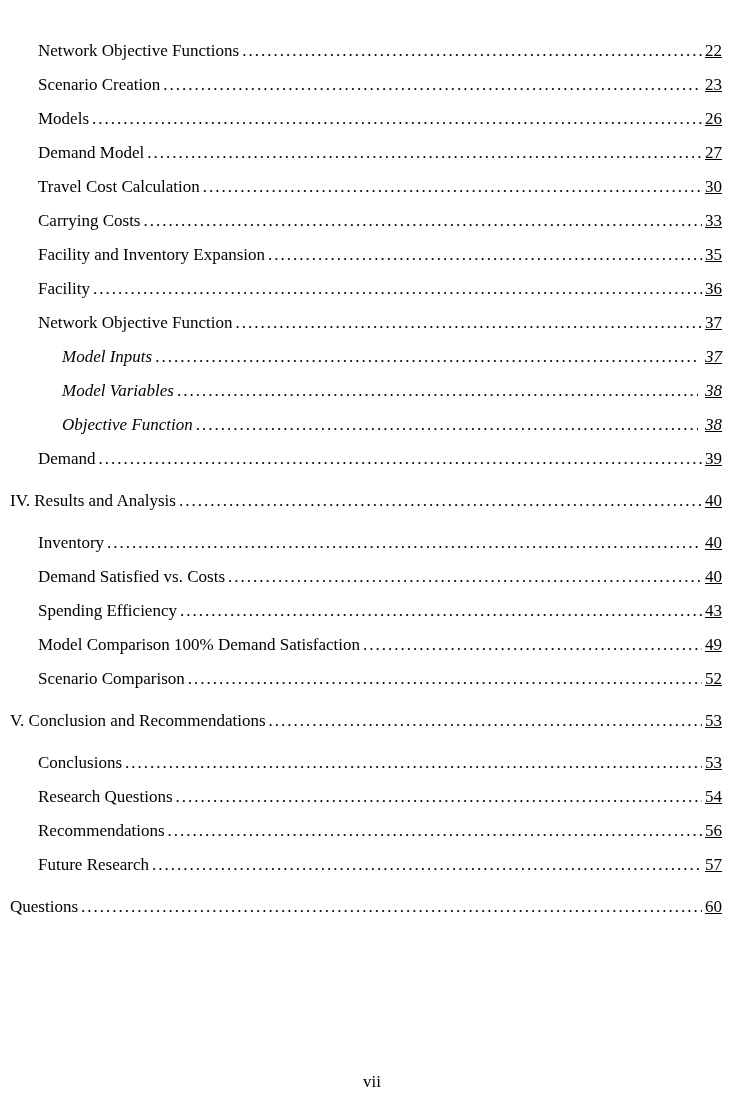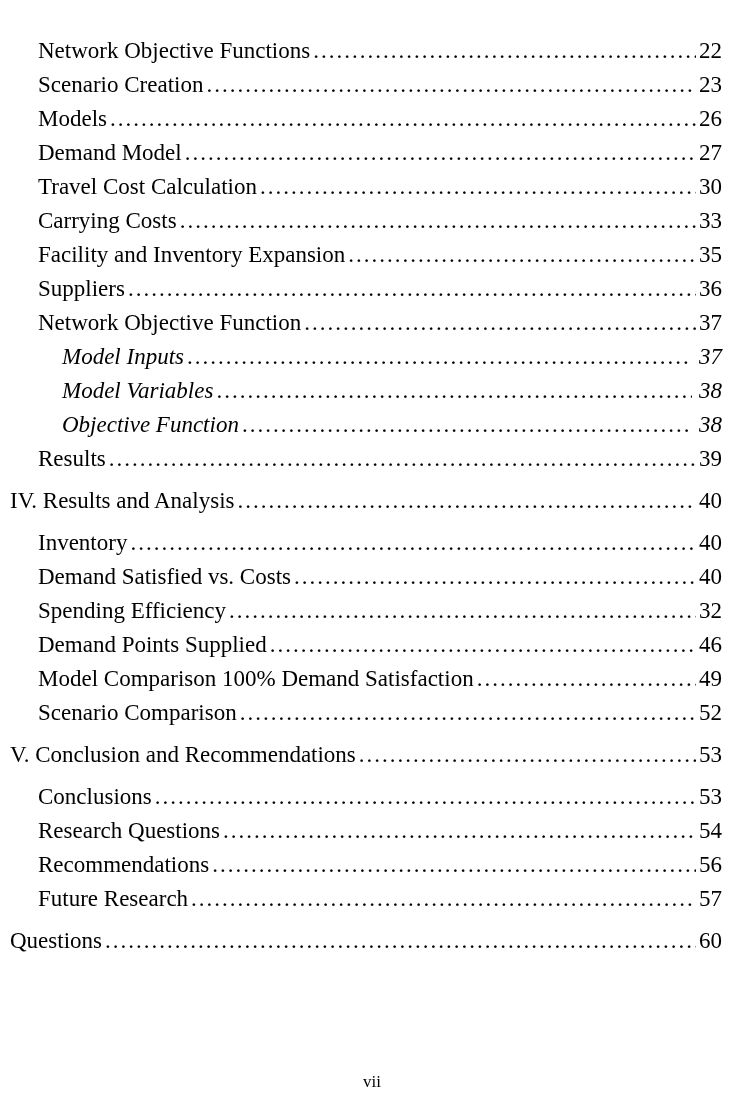--- a/index.html
+++ b/index.html
@@ -11,41 +11,41 @@
   .page {
     position: relative;
     width: 744px; height: 1104px;
     padding: 34px 22px 0 10px;
     overflow: hidden;
   }
   .toc-row {
     display: flex;
     align-items: baseline;
     line-height: 34px;
-    font-size: 23px;
+    font-size: 17px;
   }
   .toc-row.level-1 { padding-left: 28px; }
   .toc-row.level-2 { padding-left: 52px; }
   .toc-row.italic { font-style: italic; }
   .toc-row.heading { margin: 8px 0; }
   .toc-label { white-space: nowrap; }
   .toc-dots {
     flex: 1 1 auto;
     overflow: hidden;
     white-space: nowrap;
     margin: 0 3px;
     min-width: 10px;
   }
   .toc-dots::after {
     content: ".......................................................................................................................................................................................................................................................................................";
     letter-spacing: 2px;
     font-style: normal;
   }
   .toc-row.italic .toc-dots { margin-right: 7px; }
-  .toc-page { white-space: nowrap; }
+  .toc-page { white-space: nowrap; text-decoration: underline; }
   .footer {
     position: absolute;
     left: 0; bottom: 12px;
     width: 100%;
     text-align: center;
     font-size: 17px;
   }
 </style>
 </head>
 <body>
@@ -81,21 +81,21 @@
         <span class="toc-label">Carrying Costs</span>
         <span class="toc-dots"></span>
         <span class="toc-page">33</span>
       </div>
       <div class="toc-row level-1">
         <span class="toc-label">Facility and Inventory Expansion</span>
         <span class="toc-dots"></span>
         <span class="toc-page">35</span>
       </div>
       <div class="toc-row level-1">
-        <span class="toc-label">Suppliers</span>
+        <span class="toc-label">Facility</span>
         <span class="toc-dots"></span>
         <span class="toc-page">36</span>
       </div>
       <div class="toc-row level-1">
         <span class="toc-label">Network Objective Function</span>
         <span class="toc-dots"></span>
         <span class="toc-page">37</span>
       </div>
       <div class="toc-row level-2 italic">
         <span class="toc-label">Model Inputs</span>
@@ -106,21 +106,21 @@
         <span class="toc-label">Model Variables</span>
         <span class="toc-dots"></span>
         <span class="toc-page">38</span>
       </div>
       <div class="toc-row level-2 italic">
         <span class="toc-label">Objective Function</span>
         <span class="toc-dots"></span>
         <span class="toc-page">38</span>
       </div>
       <div class="toc-row level-1">
-        <span class="toc-label">Results</span>
+        <span class="toc-label">Demand</span>
         <span class="toc-dots"></span>
         <span class="toc-page">39</span>
       </div>
       <div class="toc-row level-0 heading">
         <span class="toc-label">IV. Results and Analysis</span>
         <span class="toc-dots"></span>
         <span class="toc-page">40</span>
       </div>
       <div class="toc-row level-1">
         <span class="toc-label">Inventory</span>
@@ -128,26 +128,21 @@
         <span class="toc-page">40</span>
       </div>
       <div class="toc-row level-1">
         <span class="toc-label">Demand Satisfied vs. Costs</span>
         <span class="toc-dots"></span>
         <span class="toc-page">40</span>
       </div>
       <div class="toc-row level-1">
         <span class="toc-label">Spending Efficiency</span>
         <span class="toc-dots"></span>
-        <span class="toc-page">32</span>
-      </div>
-      <div class="toc-row level-1">
-        <span class="toc-label">Demand Points Supplied</span>
-        <span class="toc-dots"></span>
-        <span class="toc-page">46</span>
+        <span class="toc-page">43</span>
       </div>
       <div class="toc-row level-1">
         <span class="toc-label">Model Comparison 100% Demand Satisfaction</span>
         <span class="toc-dots"></span>
         <span class="toc-page">49</span>
       </div>
       <div class="toc-row level-1">
         <span class="toc-label">Scenario Comparison</span>
         <span class="toc-dots"></span>
         <span class="toc-page">52</span>

